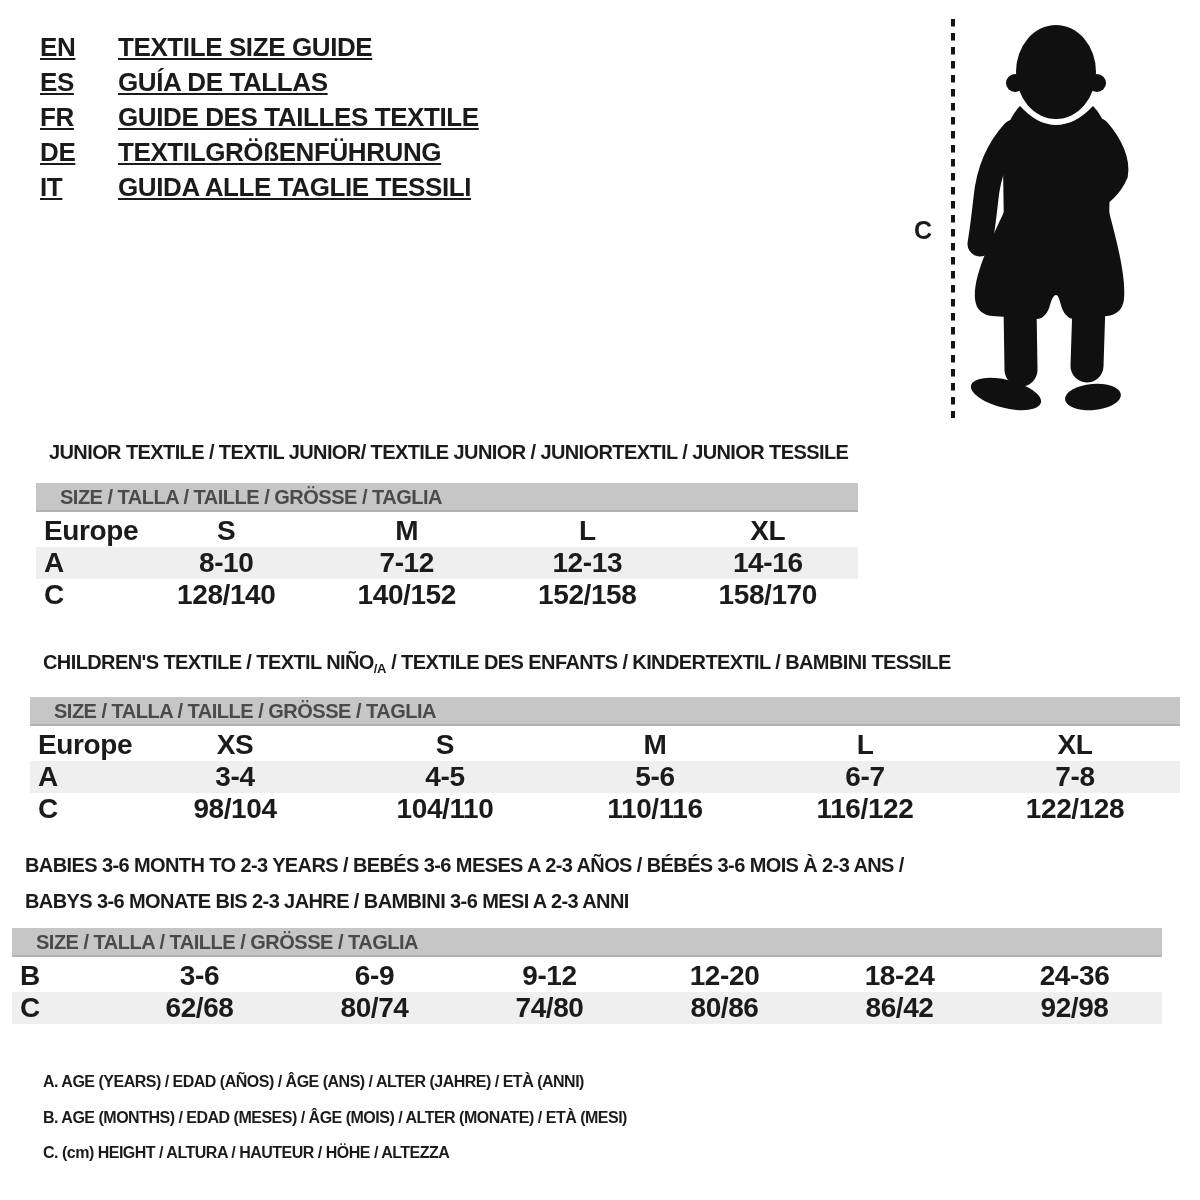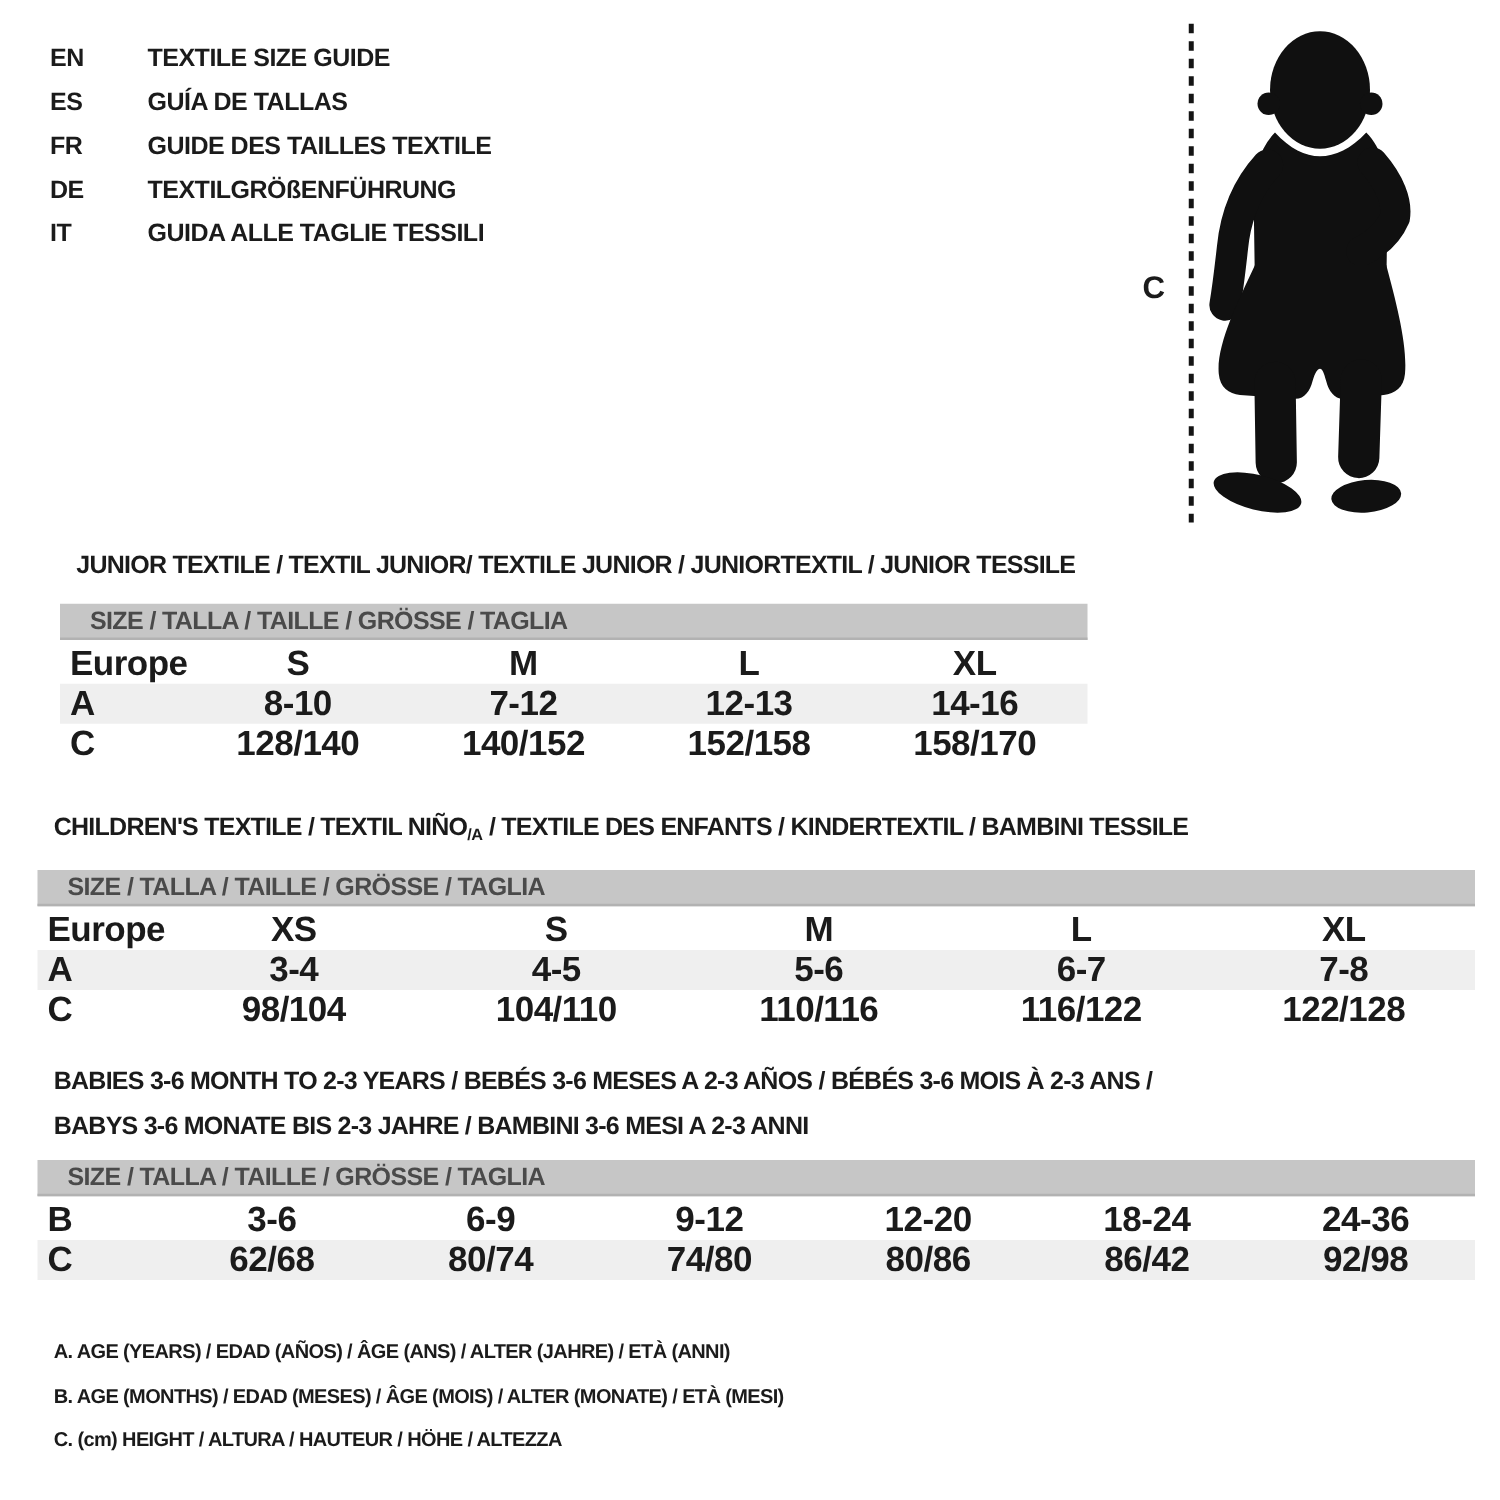--- a/index.html
+++ b/index.html
@@ -3,21 +3,21 @@
 <meta charset="utf-8">
 <style>
   html,body{margin:0;padding:0;background:#ffffff;}
   .canvas{
     position:relative;width:1200px;height:1200px;background:#ffffff;overflow:hidden;
     font-family:"Liberation Sans","DejaVu Sans",sans-serif;
     color:var(--ink,#1b1b1b);font-weight:bold;
   }
   
   .lang-block{position:absolute;top:30px;left:40px;}
-  .lang-row{display:flex;line-height:35px;font-size:20px;letter-spacing:-0.4px;}
+  .lang-row{display:flex;line-height:35px;font-size:26px;letter-spacing:-0.4px;text-decoration:underline;}
   .lang-code{width:78px;flex:none;}
   
   .figure-svg{position:absolute;top:16px;left:940px;width:205px;height:405px;}
   .measure-label{position:absolute;top:216px;left:914px;font-size:25px;letter-spacing:-0.4px;}
   
   .section{position:absolute;}
   .sec-heading{padding-left:13px;}
   .heading-line{font-size:20px;line-height:36px;letter-spacing:-0.6px;white-space:nowrap;}
   .heading-line .sub{font-size:13px;vertical-align:-4px;letter-spacing:-0.3px;}
   .size-bar{
@@ -74,21 +74,21 @@
       <path d="M158,114 C172,130 178,146 176,158 C170,172 159,180 149,185" fill="none" stroke="#101010" stroke-width="24" stroke-linecap="round"></path>
       <path d="M64,196 L169,196 C177,226 186,260 184,283 C183,294 176,299 167,300 L136,303 C128,304 123,297 121,289 C119,282 118,279 116,279 C114,279 112,282 110,289 C108,297 103,304 95,303 L52,300 C43,299 36,294 35,283 C33,260 50,226 64,196 Z"></path>
       <path d="M80,290 L81,354" fill="none" stroke="#101010" stroke-width="33" stroke-linecap="round"></path>
       <path d="M149,288 L147,350" fill="none" stroke="#101010" stroke-width="33" stroke-linecap="round"></path>
       <ellipse cx="66" cy="378" rx="36" ry="14" transform="rotate(14 66 378)"></ellipse>
       <ellipse cx="153" cy="381" rx="28" ry="13" transform="rotate(-5 153 381)"></ellipse>
     </g>
   </svg>
   <div class="measure-label">C</div>
 
-  <section class="section" id="sec-0" style="top:434px;left:48px;width:822px;">
+  <section class="section" id="sec-0" style="top:434px;left:36px;width:822px;">
     <div class="sec-heading">
         <div class="heading-line"><span>JUNIOR TEXTILE / TEXTIL JUNIOR/ TEXTILE JUNIOR / JUNIORTEXTIL / JUNIOR TESSILE</span></div>
       </div>
     <div class="size-bar" style="margin-top:13px;">
       <span class="size-bar-label">SIZE / TALLA / TAILLE / GRÖSSE / TAGLIA</span>
     </div>
     <div class="rows">
         <div class="trow">
           <div class="tlabel">Europe</div>
           <div class="tcell">S</div>
@@ -141,21 +141,21 @@
           <div class="tlabel">C</div>
           <div class="tcell">98/104</div>
           <div class="tcell">104/110</div>
           <div class="tcell">110/116</div>
           <div class="tcell">116/122</div>
           <div class="tcell">122/128</div>
         </div>
       </div>
   </section>
 
-  <section class="section" id="sec-2" style="top:847px;left:30px;width:1150px;">
+  <section class="section" id="sec-2" style="top:847px;left:12px;width:1150px;">
     <div class="sec-heading">
         <div class="heading-line"><span>BABIES 3-6 MONTH TO 2-3 YEARS / BEBÉS 3-6 MESES A 2-3 AÑOS / BÉBÉS 3-6 MOIS À 2-3 ANS /</span></div>
         <div class="heading-line"><span>BABYS 3-6 MONATE BIS 2-3 JAHRE / BAMBINI 3-6 MESI A 2-3 ANNI</span></div>
       </div>
     <div class="size-bar" style="margin-top:9px;">
       <span class="size-bar-label">SIZE / TALLA / TAILLE / GRÖSSE / TAGLIA</span>
     </div>
     <div class="rows">
         <div class="trow">
           <div class="tlabel">B</div>

